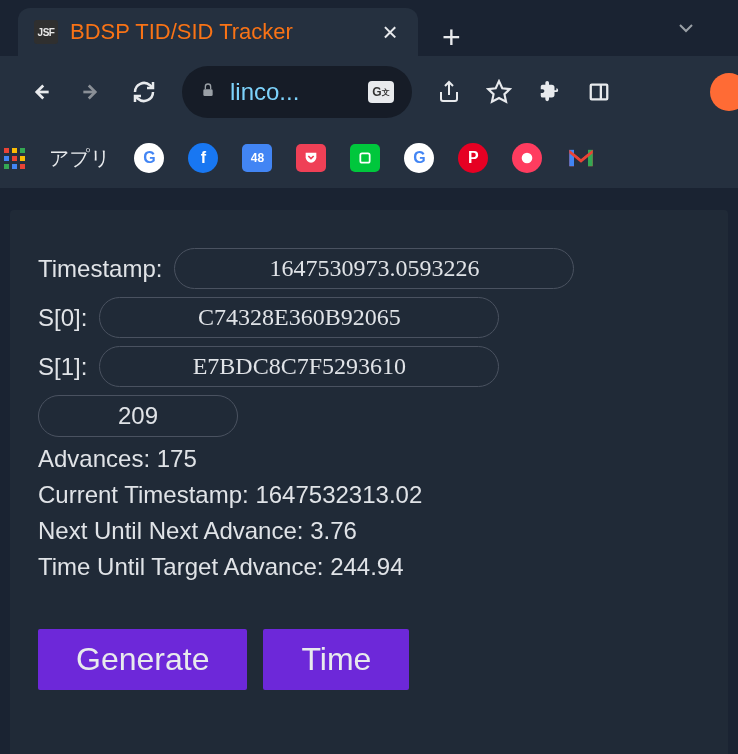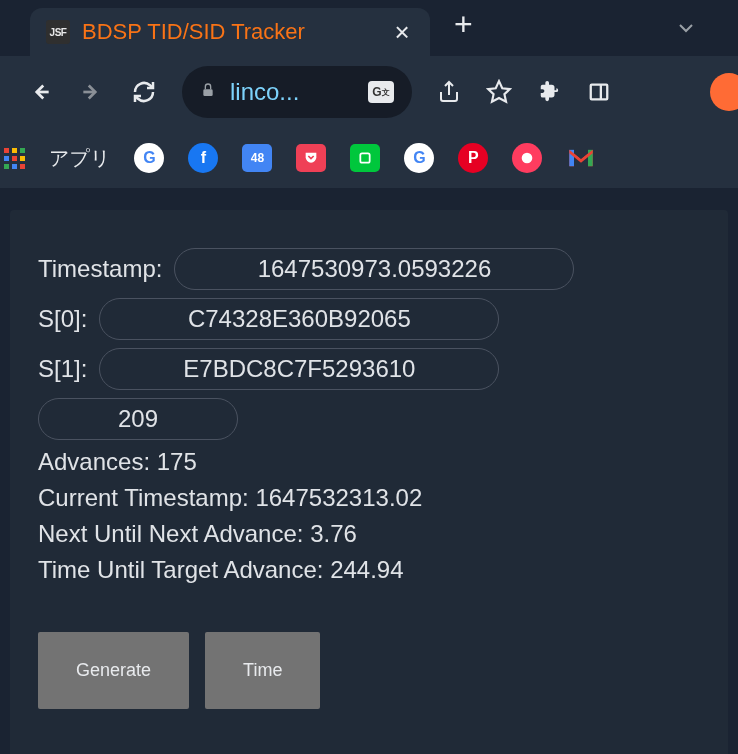--- a/index.html
+++ b/index.html
@@ -10,23 +10,23 @@
       font-family: -apple-system, BlinkMacSystemFont, "Segoe UI", Arial, sans-serif;
       overflow: hidden;
       position: relative;
     }
     .chrome-top {
       background: #1a2332;
       height: 220px;
     }
     .tab-bar {
       display: flex;
-      align-items: flex-start;
+      align-items: flex-end;
       height: 56px;
-      padding: 0 30px;
+      padding: 0 18px;
       position: relative;
     }
     .tab {
       background: #25303f;
       border-radius: 12px 12px 0 0;
       padding: 10px 16px;
       display: flex;
       align-items: center;
       gap: 12px;
       width: 400px;
@@ -203,38 +203,38 @@
     .pill-input {
       border: 1px solid #4a5260;
       border-radius: 22px;
       padding: 6px 24px;
       background: transparent;
       color: #e0e3e7;
       font-size: 24px;
       text-align: center;
       min-width: 160px;
     }
-    .pill-wide { width: 400px; }
+    .pill-wide { width: 400px; font-family: Liberation Serif, serif; }
     .pill-med { width: 200px; }
     .text-row {
       color: #e0e3e7;
       font-size: 24px;
       margin-bottom: 8px;
     }
     .buttons {
       display: flex;
       gap: 16px;
       margin-top: 48px;
     }
     .btn {
-      background: #737373;
+      background: #6d28d9;
       color: #e8eaed;
       border: none;
-      padding: 28px 38px;
-      font-size: 18px;
+      padding: 12px 38px;
+      font-size: 32px;
       cursor: pointer;
       border-radius: 2px;
     }
   </style>
 </head>
 <body>
 
 <div class="chrome-top">
 
   <div class="tab-bar">

